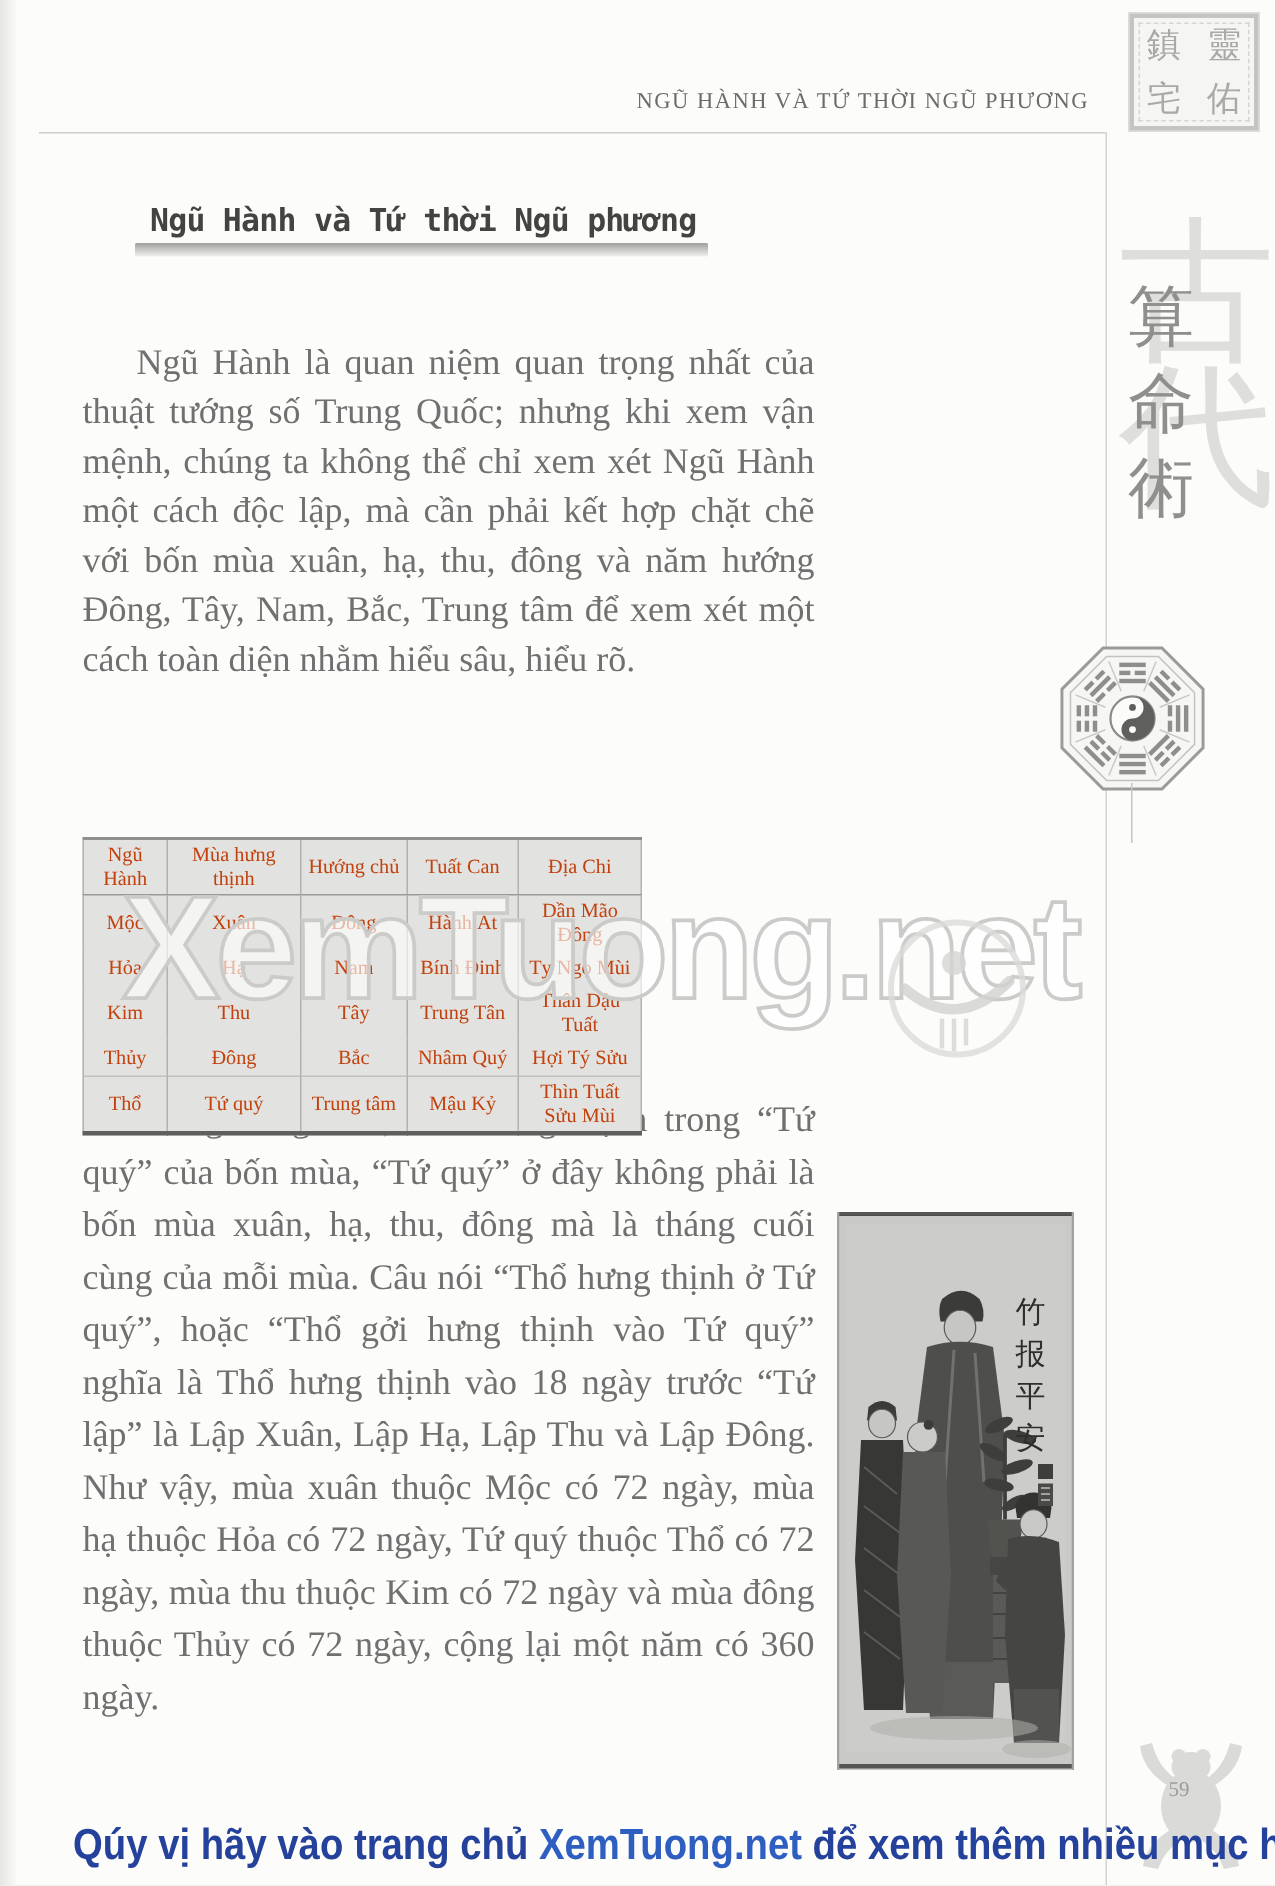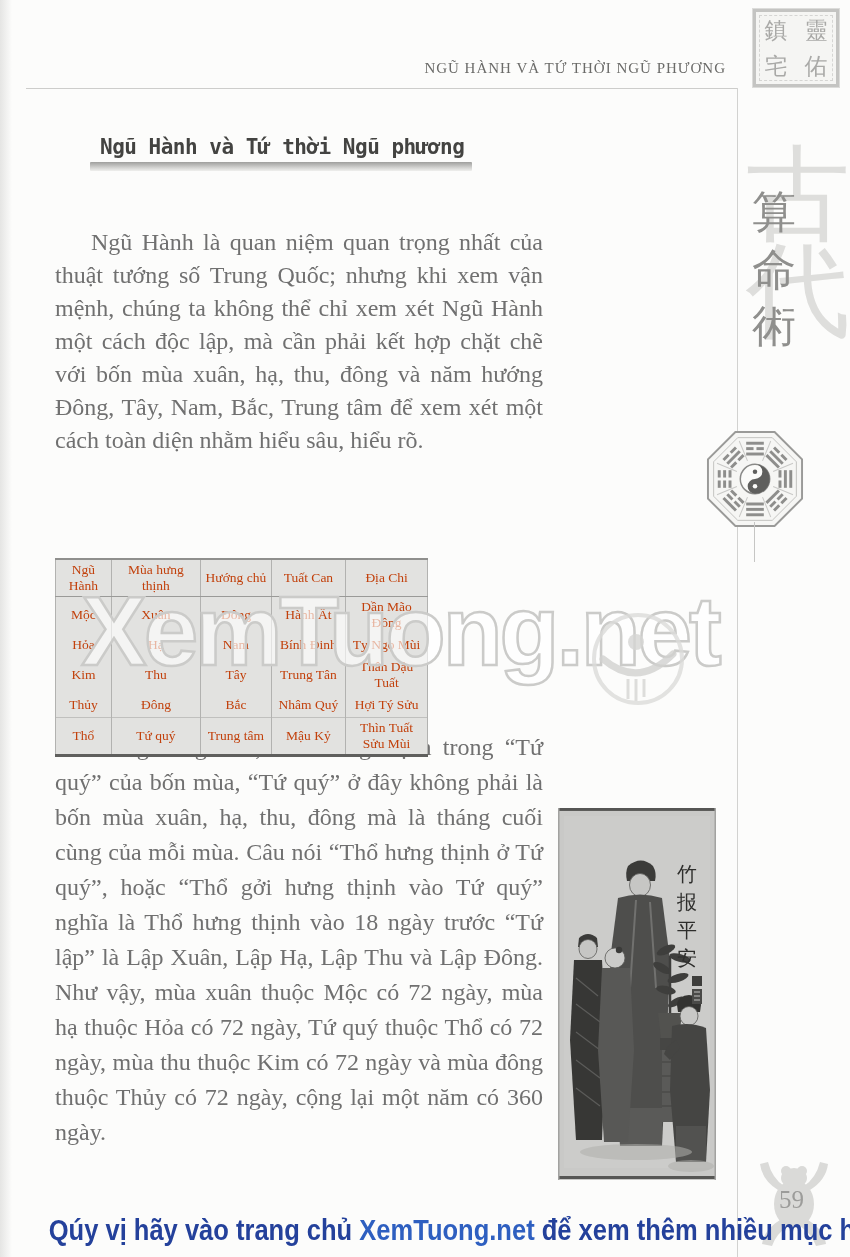--- a/index.html
+++ b/index.html
@@ -56,21 +56,21 @@
   .watermark .wm-text{font-family:"Liberation Sans",sans-serif;font-weight:bold;
     font-size:98px;letter-spacing:-3px;color:rgba(255,255,255,0.62);
     -webkit-text-stroke:2.5px #cbcbc9;text-stroke:2.5px #cbcbc9;white-space:nowrap;}
   .wm-logo{position:absolute;left:528px;top:38px;opacity:.8;}
   
   .painting{position:absolute;left:558px;top:808px;width:158px;height:372px;z-index:1;}
   .painting .cap{position:absolute;left:119px;font-family:"DejaVu Serif",serif;
     font-size:20px;color:#2e2e2c;line-height:1;}
   
   .frog{position:absolute;left:748px;top:1146px;}
-  .page-number{position:absolute;left:779px;top:1186px;font-size:25px;color:#9c9c9a;
+  .page-number{position:absolute;left:779px;top:1186px;font-size:14px;color:#9c9c9a;
     font-family:"Liberation Serif",serif;z-index:3;}
   
   .footer{position:absolute;left:0;top:1214px;width:812px;text-align:center;
     font-family:"Liberation Sans",sans-serif;font-weight:bold;font-size:29px;
     transform:scaleX(0.88);transform-origin:50% 50%;white-space:nowrap;
     color:#24419b;}
   .footer .site{color:#2e5fc0;}
 </style>
 </head>
 <body>

